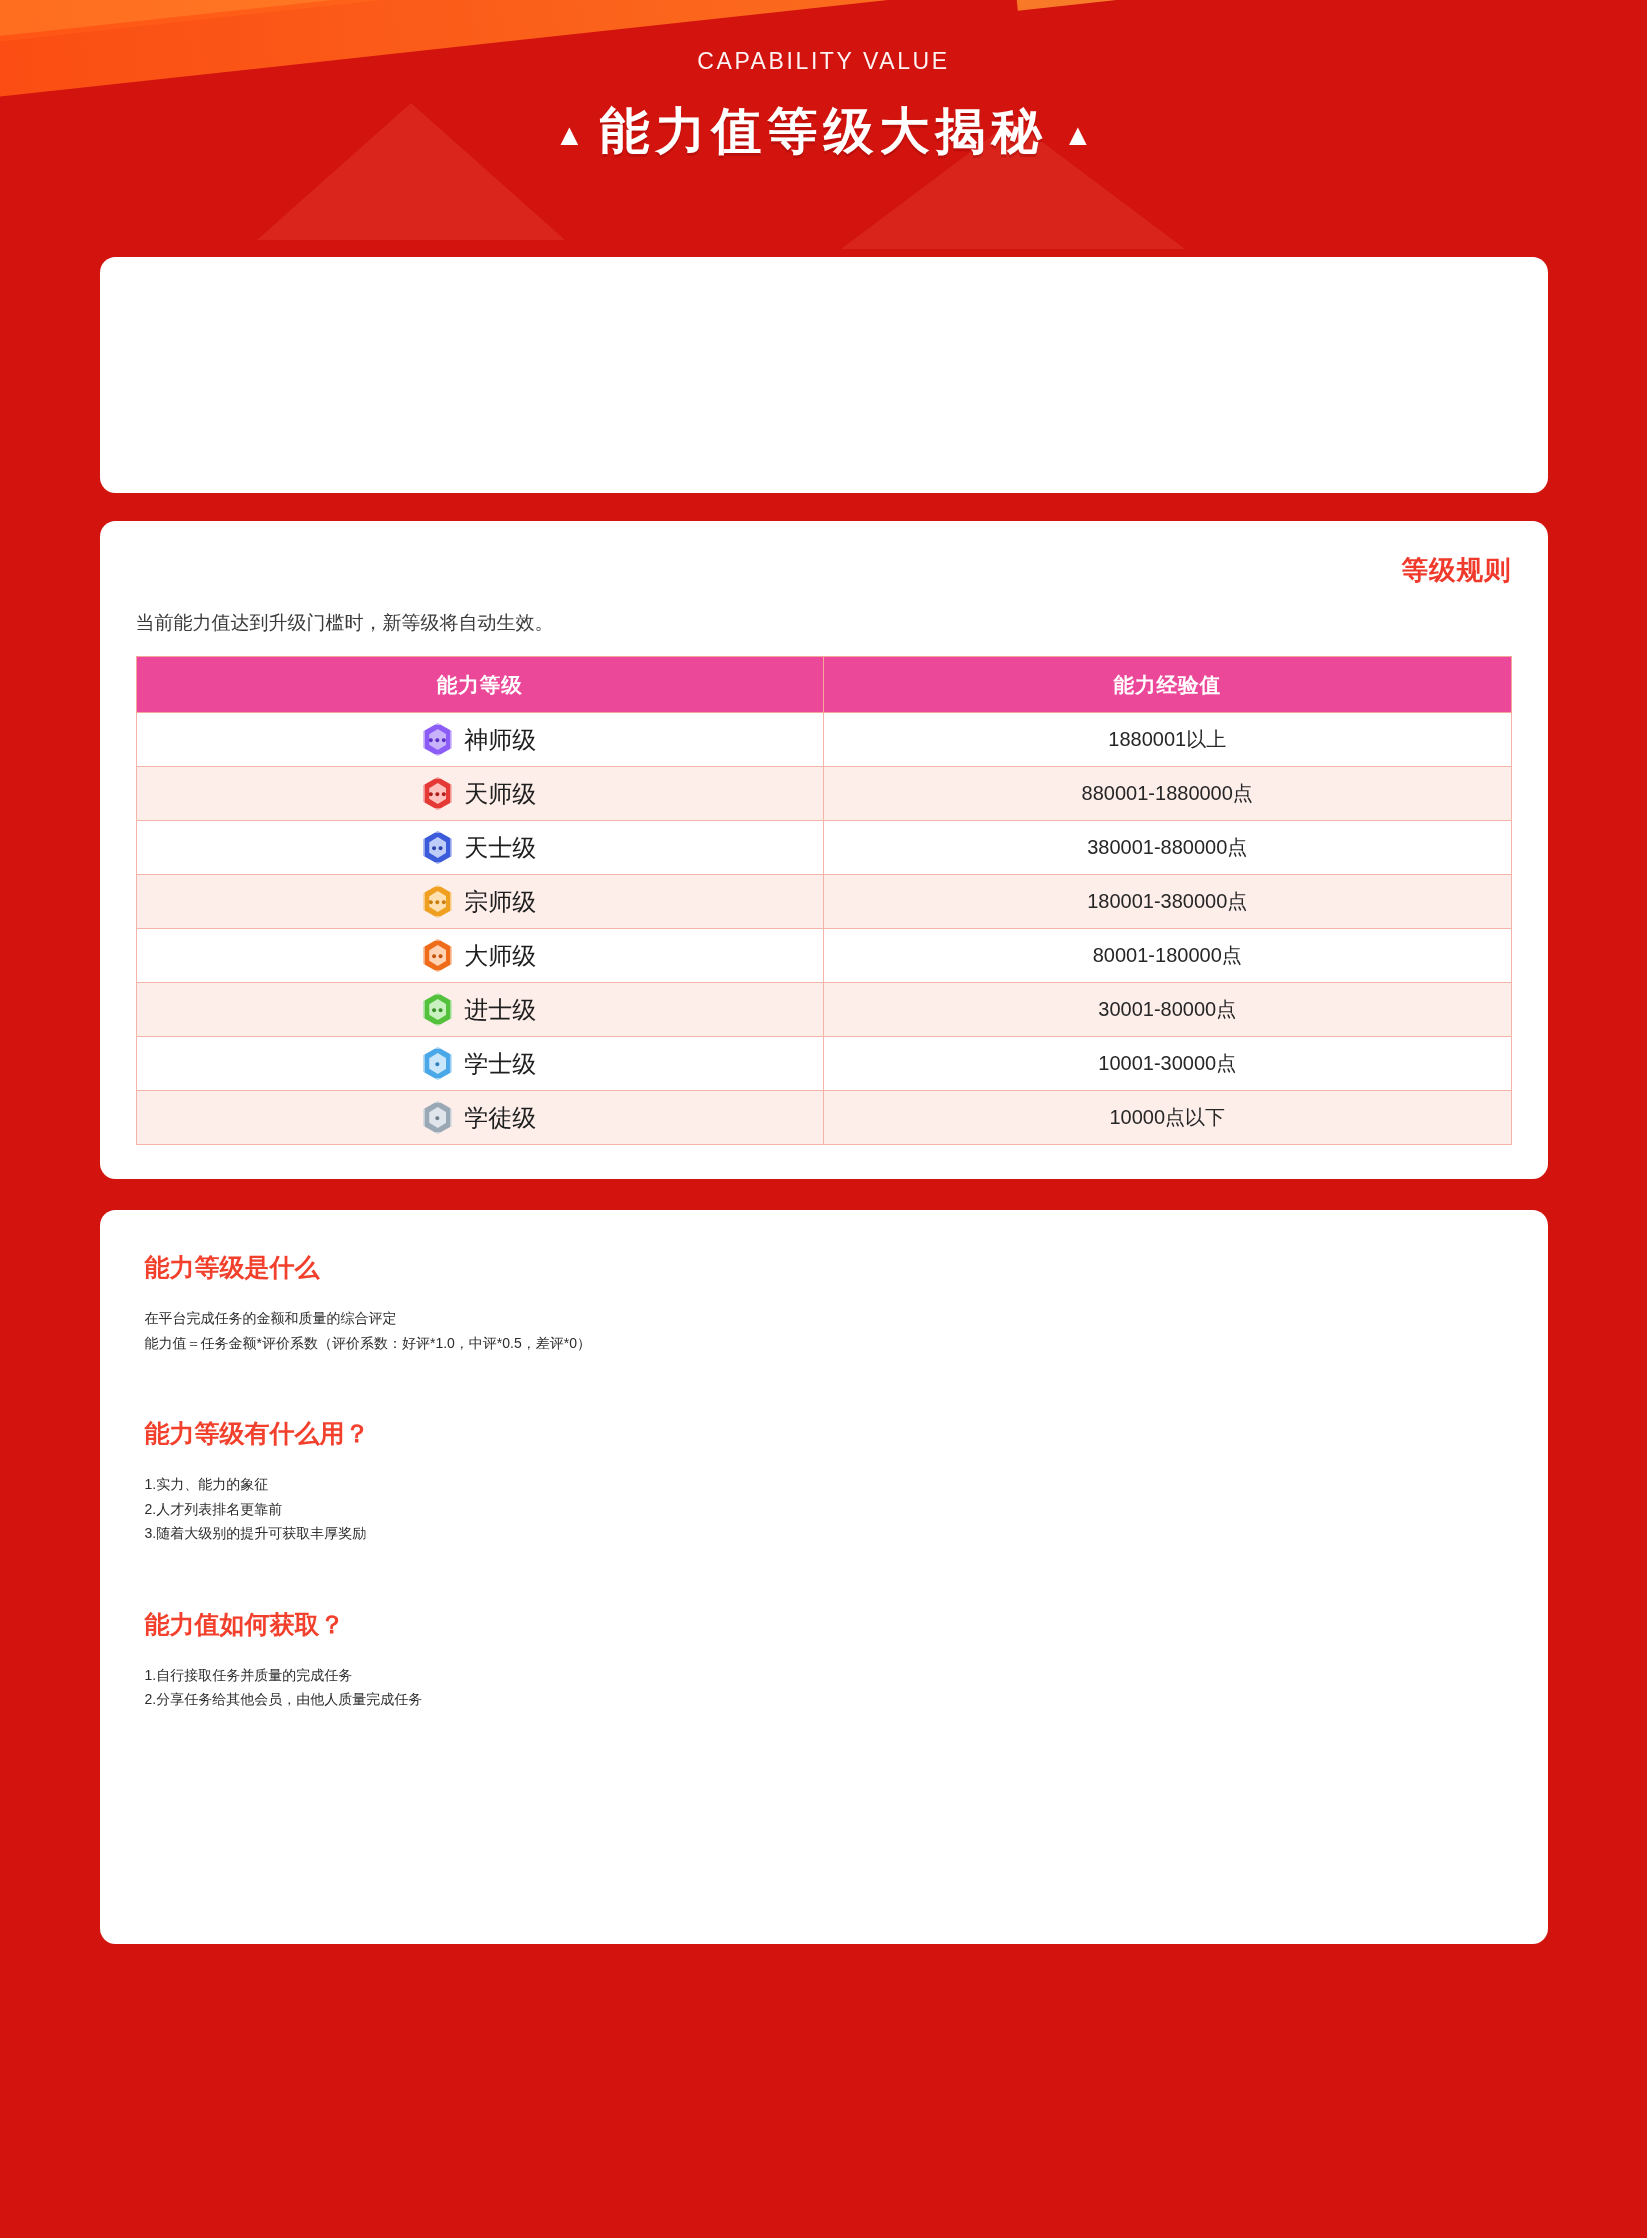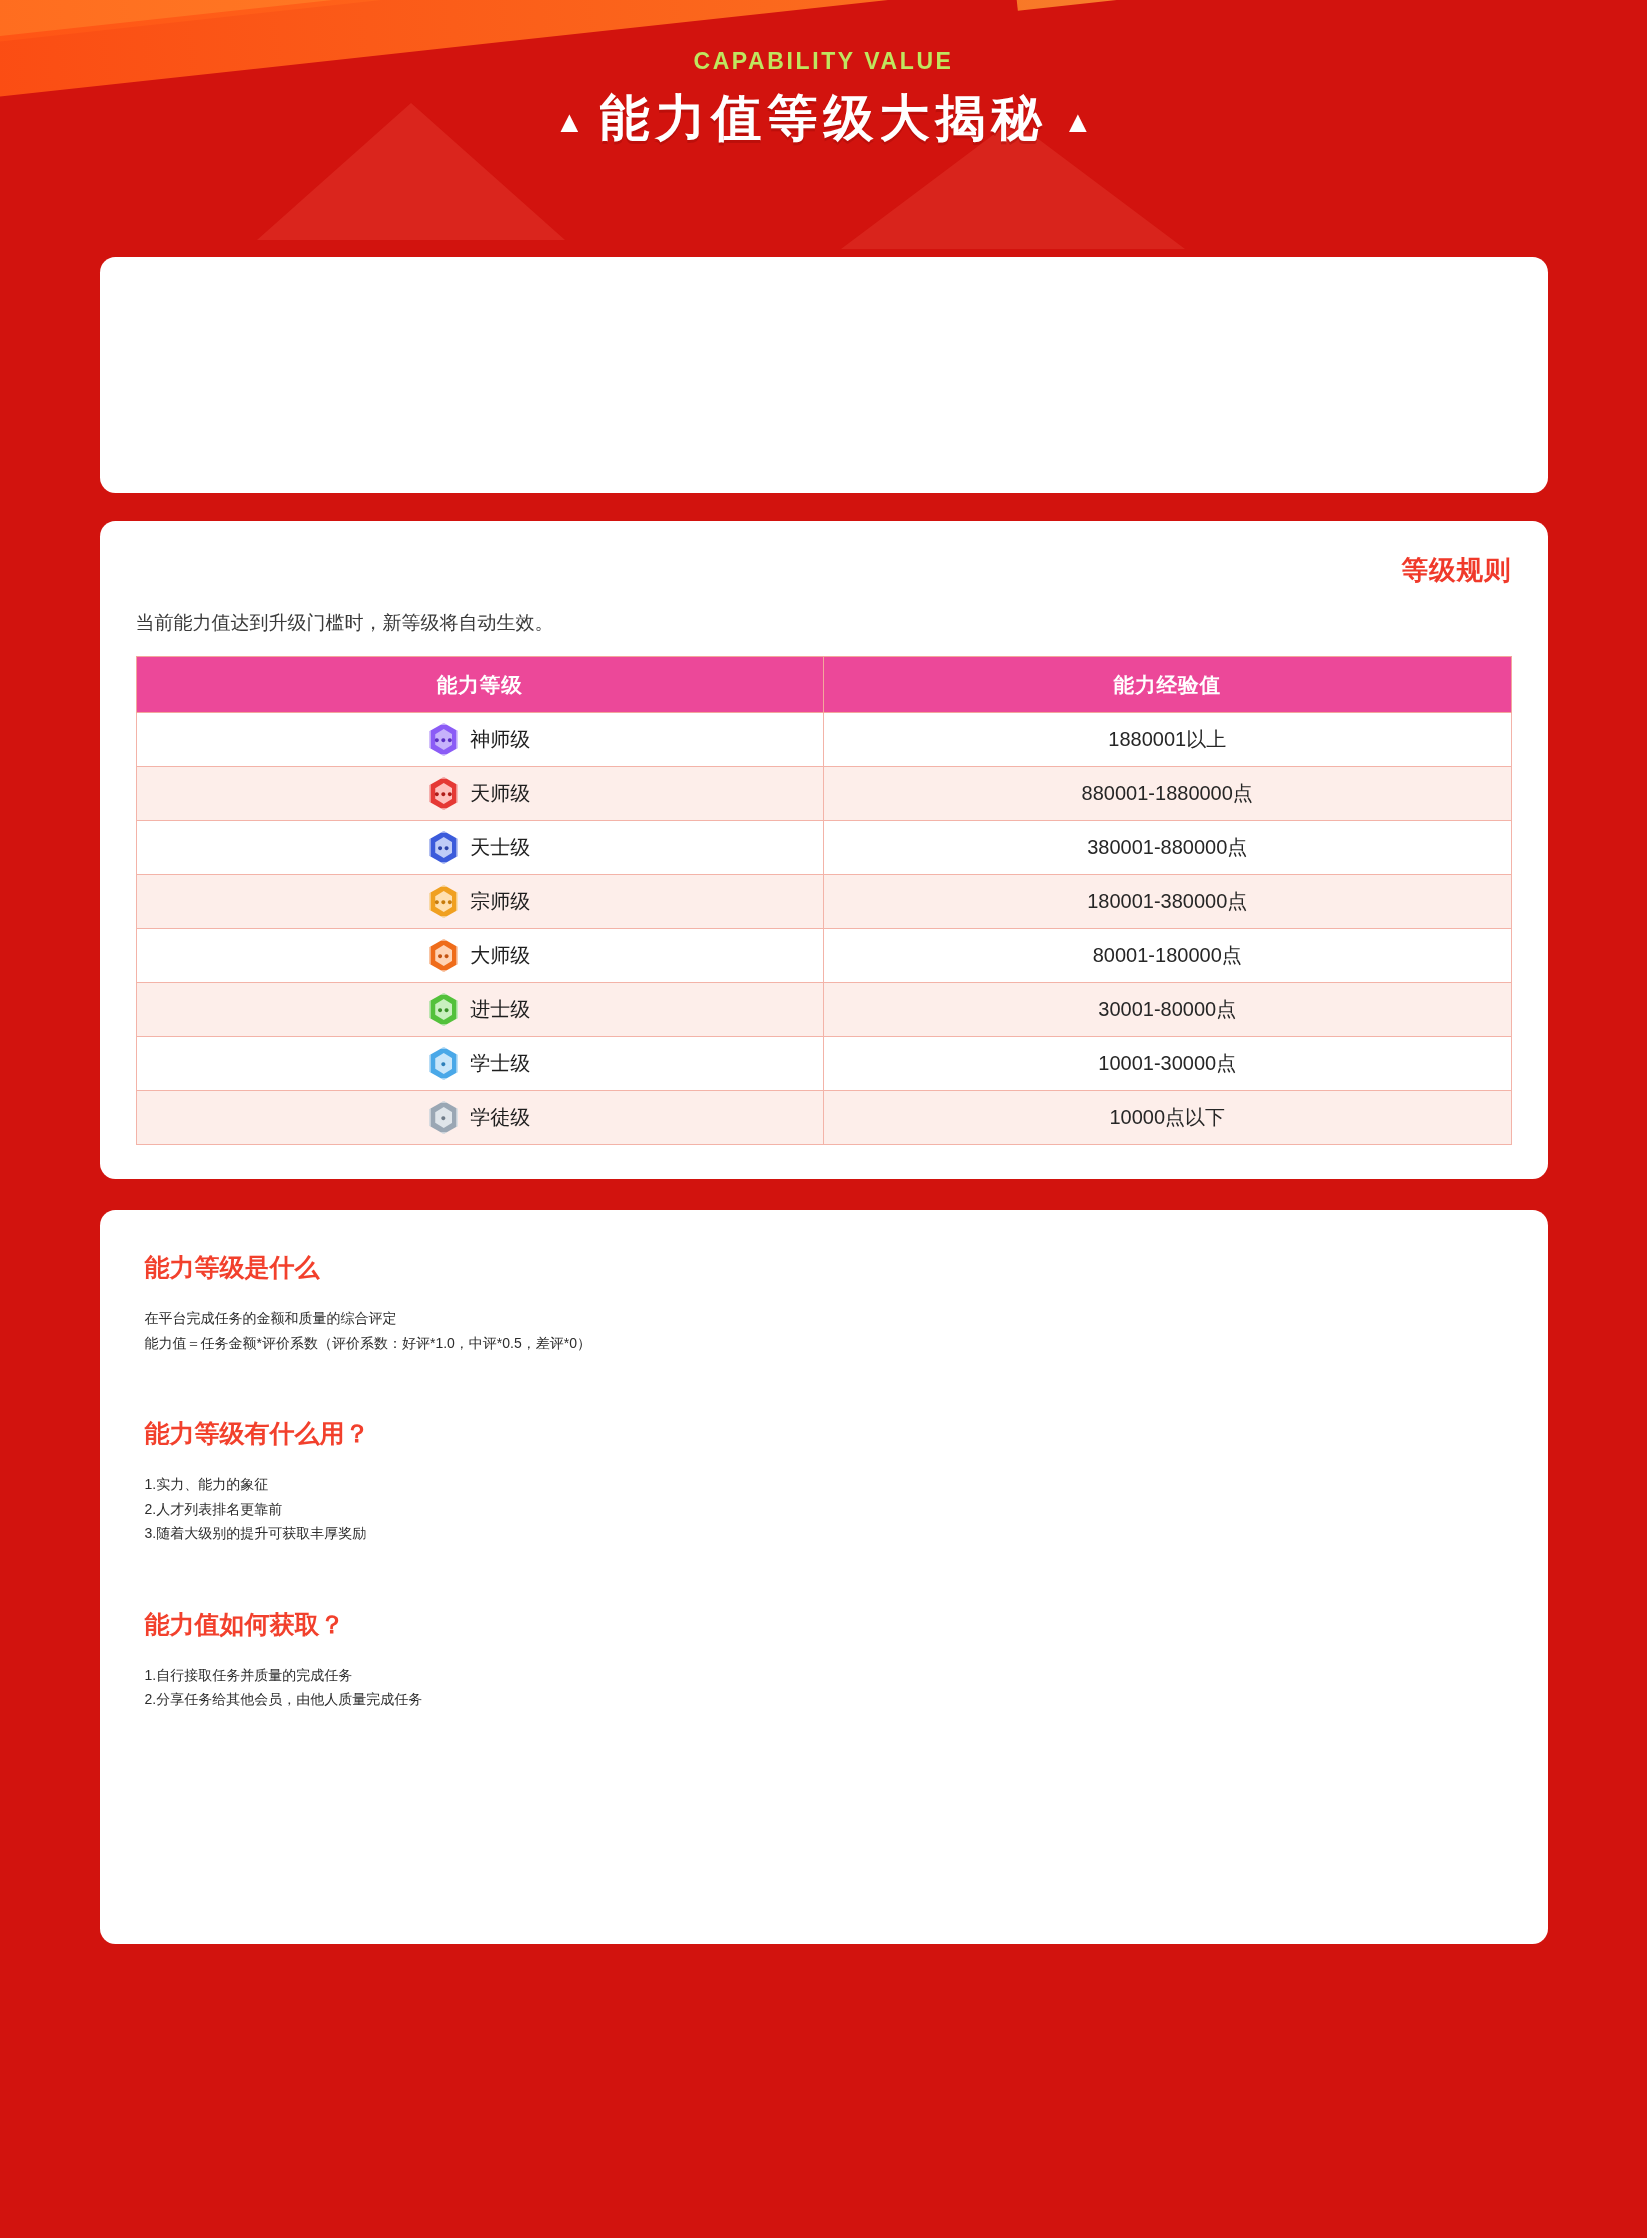--- a/index.html
+++ b/index.html
@@ -76,25 +76,25 @@
     opacity: .85;
   }
   .hdr-center {
     position: absolute;
     left: 0;
     top: 48px;
     width: 1647px;
     text-align: center;
   }
   .hdr-sub {
-    color: #bef264;
+    color: #ffffff;
     font-size: 23px;
     letter-spacing: 2.6px;
-    font-weight: 700;
-    margin: 0 0 10px 0;
+    font-weight: 400;
+    margin: 0 0 23px 0;
     opacity: .95;
   }
   .hdr-title-row {
     display: flex;
     align-items: center;
     justify-content: center;
     gap: 15.4px;
   }
   .hdr-title {
     color: #ffffff;
@@ -202,21 +202,21 @@
   .badge .pip {
     position: absolute;
     left: 0; right: 0;
     top: 50%;
     transform: translateY(-50%);
     text-align: center;
     font-size: 9.4px;
     line-height: 1;
     letter-spacing: 0.9px;
   }
-  .level-name { font-size: 20px; color: #1e1e1e; font-family: Liberation Mono, monospace; }
+  .level-name { font-size: 24px; color: #1e1e1e; font-family: Liberation Mono, monospace; }
 
   
   .faq-title {
     color: #f2402c;
     font-size: 25px;
     font-weight: 700;
     margin: 0 0 22px 0;
   }
   .faq-title.spaced { margin-top: 62px; }
   .faq-body {

